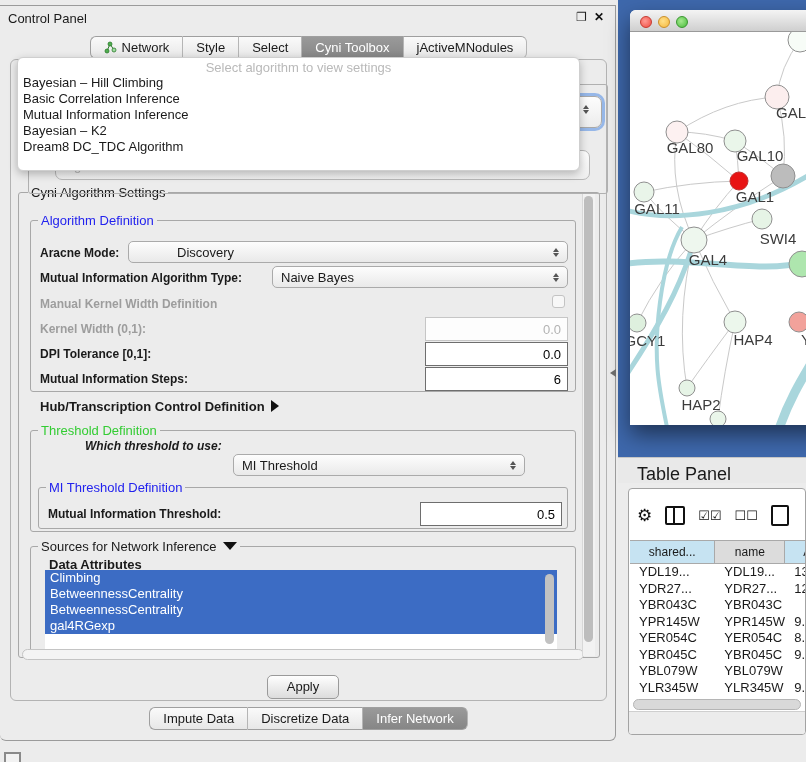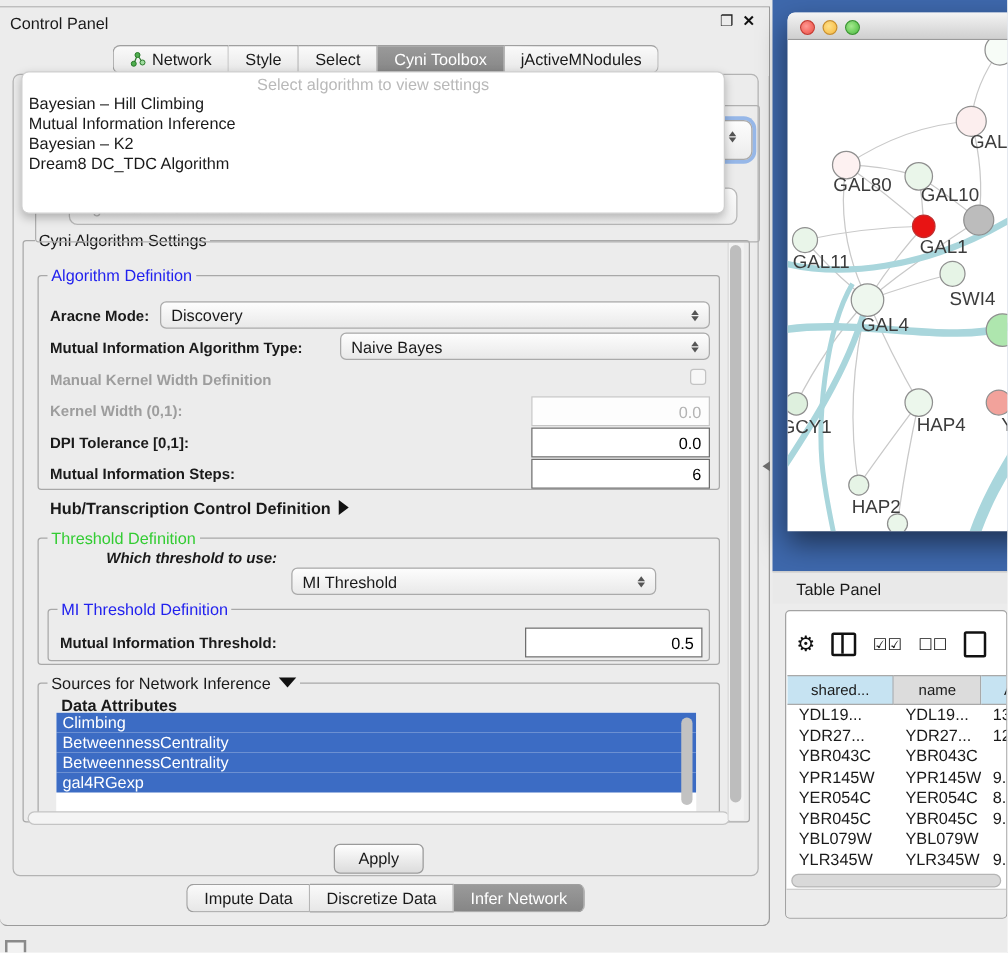--- a/index.html
+++ b/index.html
@@ -96,21 +96,21 @@
   #tl-red{left:10px;background:radial-gradient(circle at 4px 4px,#ff9a94,#ee4b40);border:1px solid #c63a31;}
   #tl-yellow{left:28px;background:radial-gradient(circle at 4px 4px,#ffe089,#f5b73c);border:1px solid #c98f2c;}
   #tl-green{left:46px;background:radial-gradient(circle at 4px 4px,#a5e98f,#47bb3a);border:1px solid #3a9630;}
   #net-svg{position:absolute;left:0;top:22px;}
 
   #splitter-arrow{left:610px;top:369px;width:0;height:0;border-top:4px solid transparent;border-bottom:4px solid transparent;
      border-right:6px solid #6b6b6b;cursor:pointer;}
 
   
   #table-panel-bar{left:618px;top:457px;width:188px;height:25px;background:#e9e9e9;border-top:1px solid #c6c6c6;}
-  #table-panel-title{left:637px;top:464px;font-size:13px;}
+  #table-panel-title{left:637px;top:464px;font-size:18px;}
   #table-window{left:628px;top:488px;width:178px;height:247px;background:#fff;border:1px solid #a3a3a3;border-radius:4px;box-sizing:border-box;overflow:hidden;}
   #table-toolbar{position:absolute;left:8px;top:14px;width:170px;height:24px;display:flex;align-items:center;gap:13px;}
   #gear-icon{font-size:17px;color:#111;cursor:pointer;line-height:17px;}
   #columns-icon{width:16px;height:15px;border:2px solid #111;border-radius:2px;position:relative;cursor:pointer;}
   #columns-icon:before{content:"";position:absolute;left:6px;top:0;width:2px;height:100%;background:#111;}
   .cbpair{font-size:13px;letter-spacing:0;color:#111;cursor:pointer;}
   #page-icon{width:14px;height:17px;border:2px solid #111;border-radius:2px;cursor:pointer;}
   #yeast-table{position:absolute;left:1px;top:51px;width:200px;}
   .th-row{display:flex;height:24px;}
   .th{box-sizing:border-box;border:1px solid #a9a9a9;border-left:none;font-size:12px;
@@ -168,34 +168,35 @@
         <i class="up"></i>
         <i class="dn"></i>
       </span>
   </div>
   <div id="ghost-combo" class="abs">galFiltered.sif default node</div>
 
   <div id="algo-dropdown" class="abs">
     <div id="algo-placeholder">Select algorithm to view settings</div>
     <div id="algo-items">
         <div class="dd-item">Bayesian – Hill Climbing</div>
+        <div class="dd-item">Basic Correlation Inference</div>
         <div class="dd-item">Mutual Information Inference</div>
         <div class="dd-item">Bayesian – K2</div>
         <div class="dd-item">Dream8 DC_TDC Algorithm</div>
       </div>
   </div>
 
   <div class="abs groupbox" style="left:18px;top:192px;width:582px;height:466px;"></div>
   <div class="legend" style="left:28px;top:185px;">Cyni Algorithm Settings</div>
 
   <div class="abs groupbox" style="left:30px;top:220px;width:546px;height:172px;"></div>
   <div class="legend blue" style="left:38px;top:213px;">Algorithm Definition</div>
 
   <div class="abs blab" style="left:40px;top:246px;">Aracne Mode:</div>
-  <div class="abs combo" style="left:128px;top:241px;width:440px;height:22px;">
+  <div class="abs combo" style="left:128px;top:241px;width:440px;height:22px;padding-left:40px;">
     <span class="combo-text">Discovery</span>
     <span class="stepper">
         <i class="up"></i>
         <i class="dn"></i>
       </span>
   </div>
 
   <div class="abs blab" style="left:40px;top:271px;">Mutual Information Algorithm Type:</div>
   <div class="abs combo" style="left:272px;top:266px;width:296px;height:22px;">
     <span class="combo-text">Naive Bayes</span>

